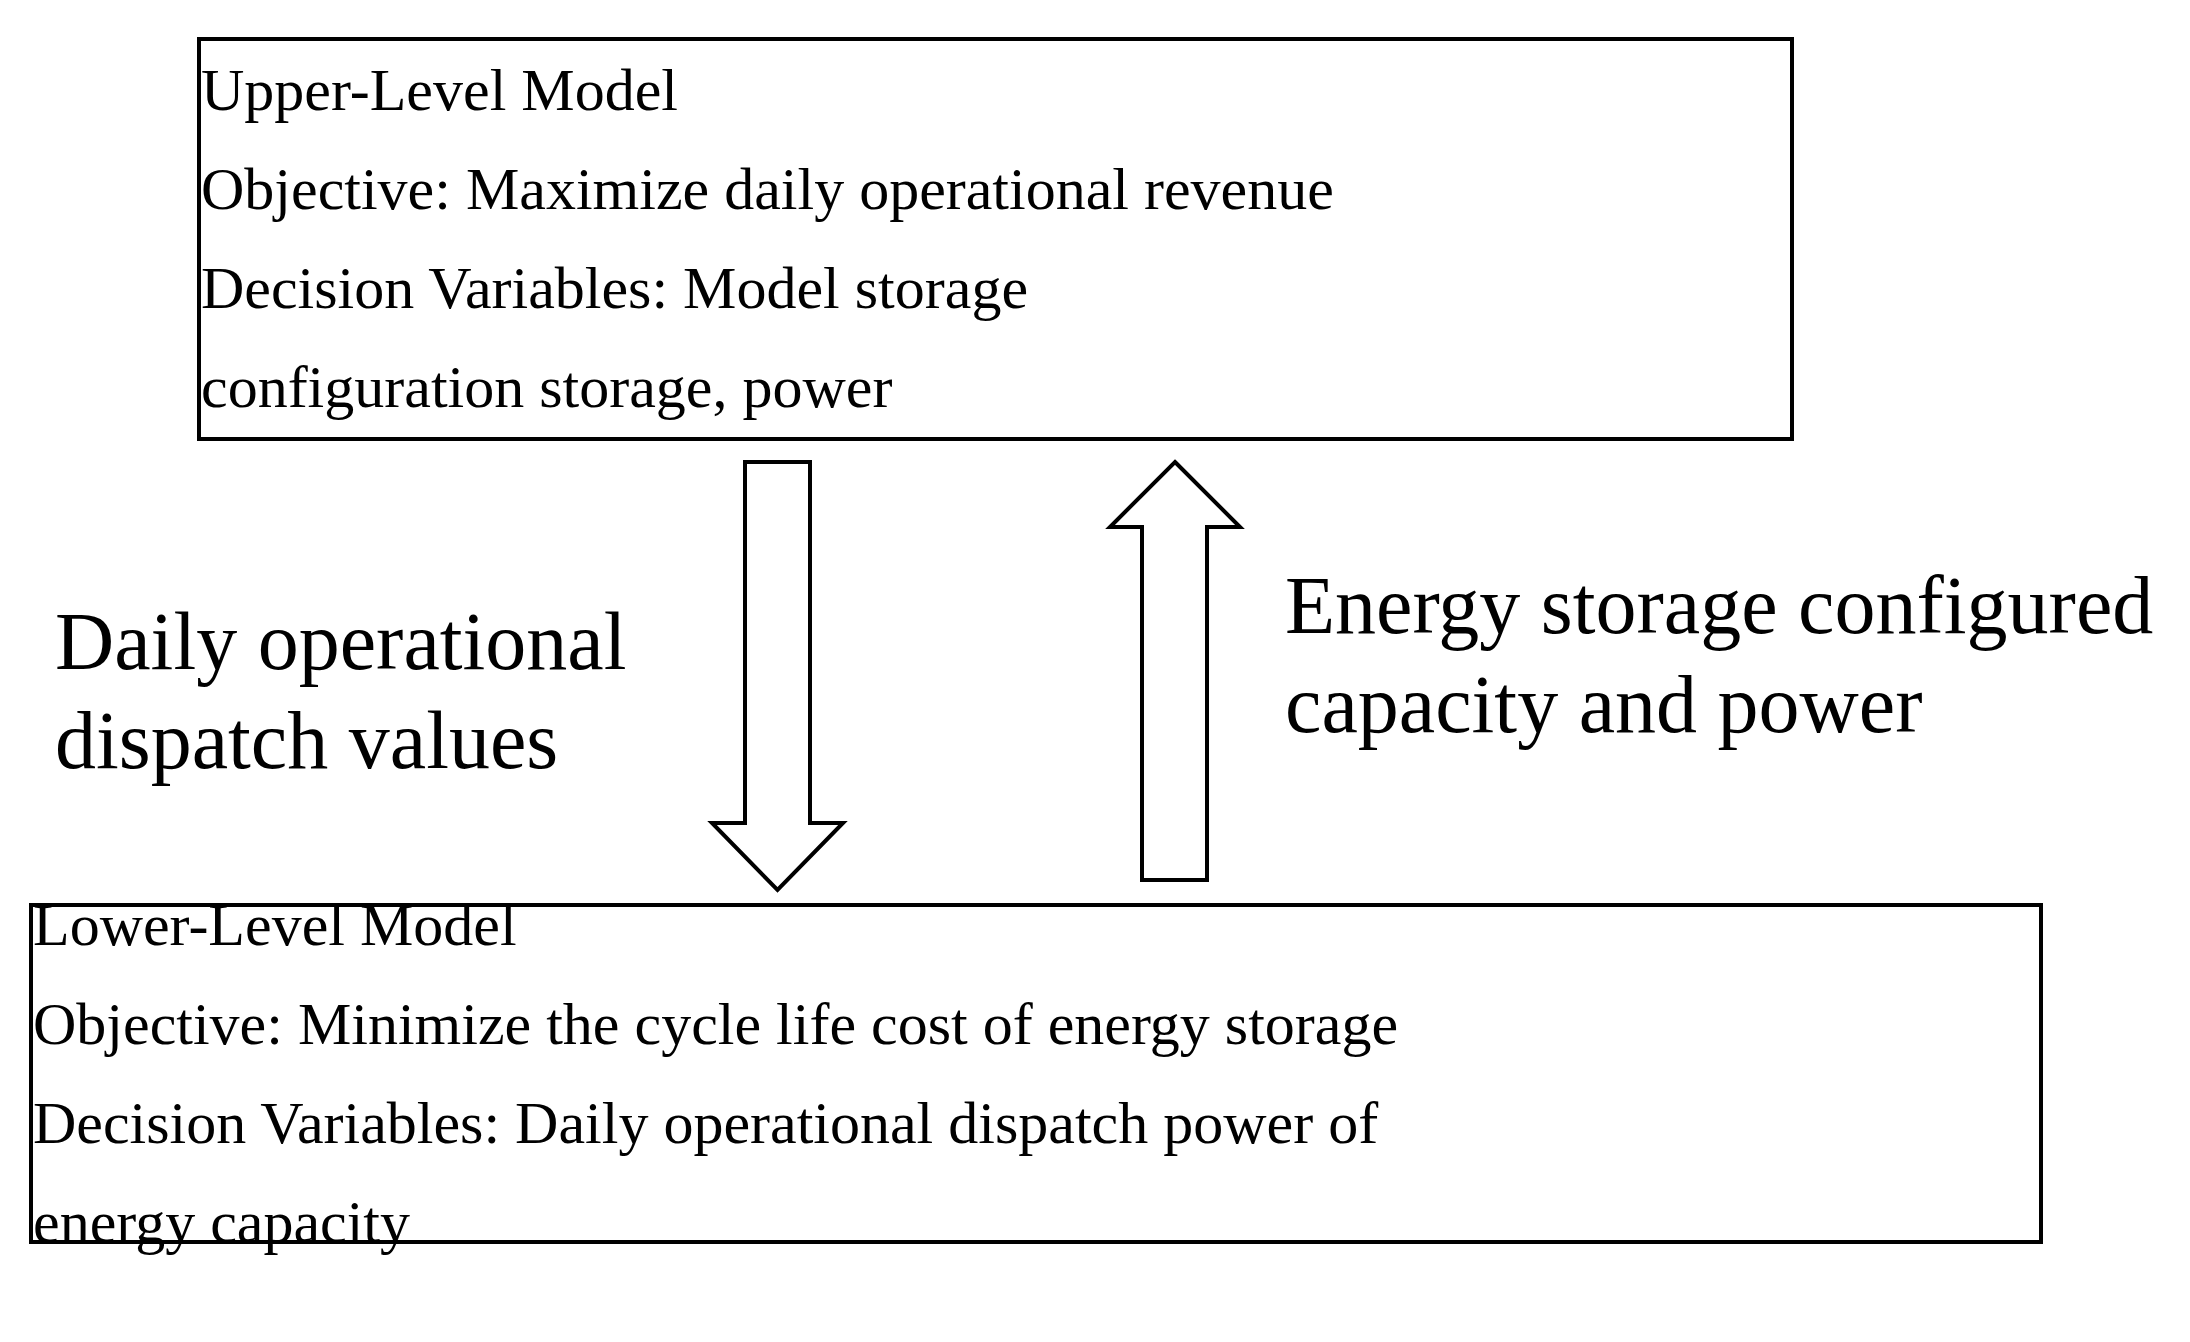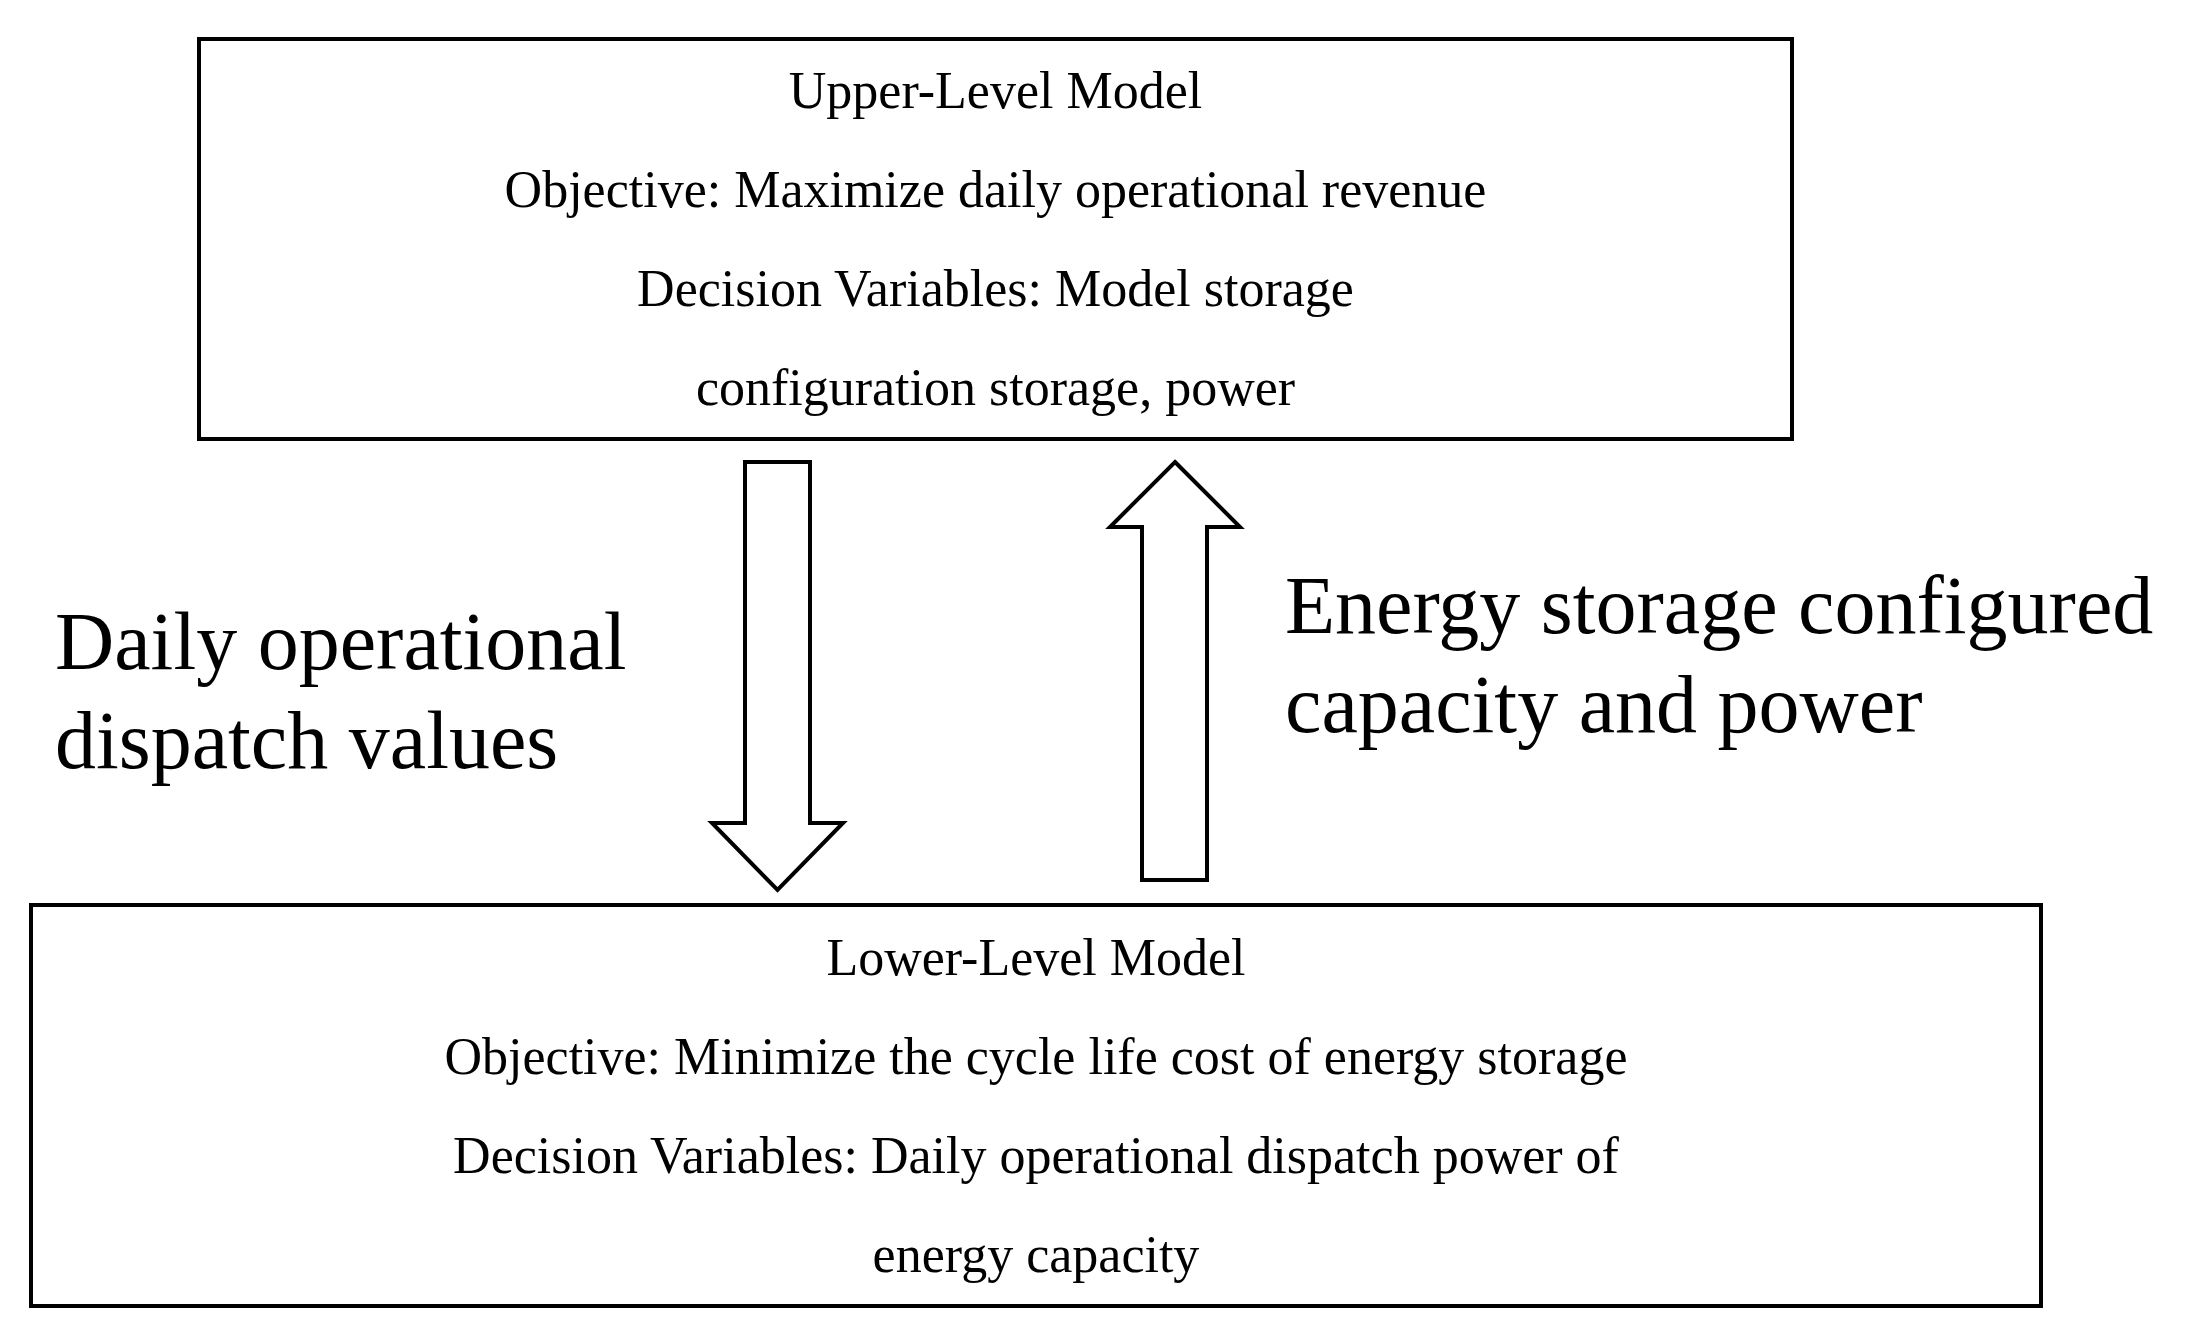--- a/index.html
+++ b/index.html
@@ -20,36 +20,36 @@
     position: absolute;
     border: 4px solid #000000;
     background: #ffffff;
     display: flex;
     flex-direction: column;
     justify-content: center;
     text-align: center;
     box-sizing: border-box;
   }
   .box-line {
-    font-size: 52px;
+    font-size: 60px;
     line-height: 99px;
     white-space: nowrap;
-    text-align: center;
+    text-align: left;
   }
   .upper-box {
     left: 197px;
     top: 37px;
     width: 1597px;
     height: 404px;
   }
   .lower-box {
     left: 29px;
     top: 903px;
     width: 2014px;
-    height: 405px;
+    height: 341px;
   }
   .arrow-label {
     position: absolute;
     text-align: left;
     font-size: 82px;
     line-height: 99px;
   }
   .label-left {
     left: 55px;
     top: 592px;

